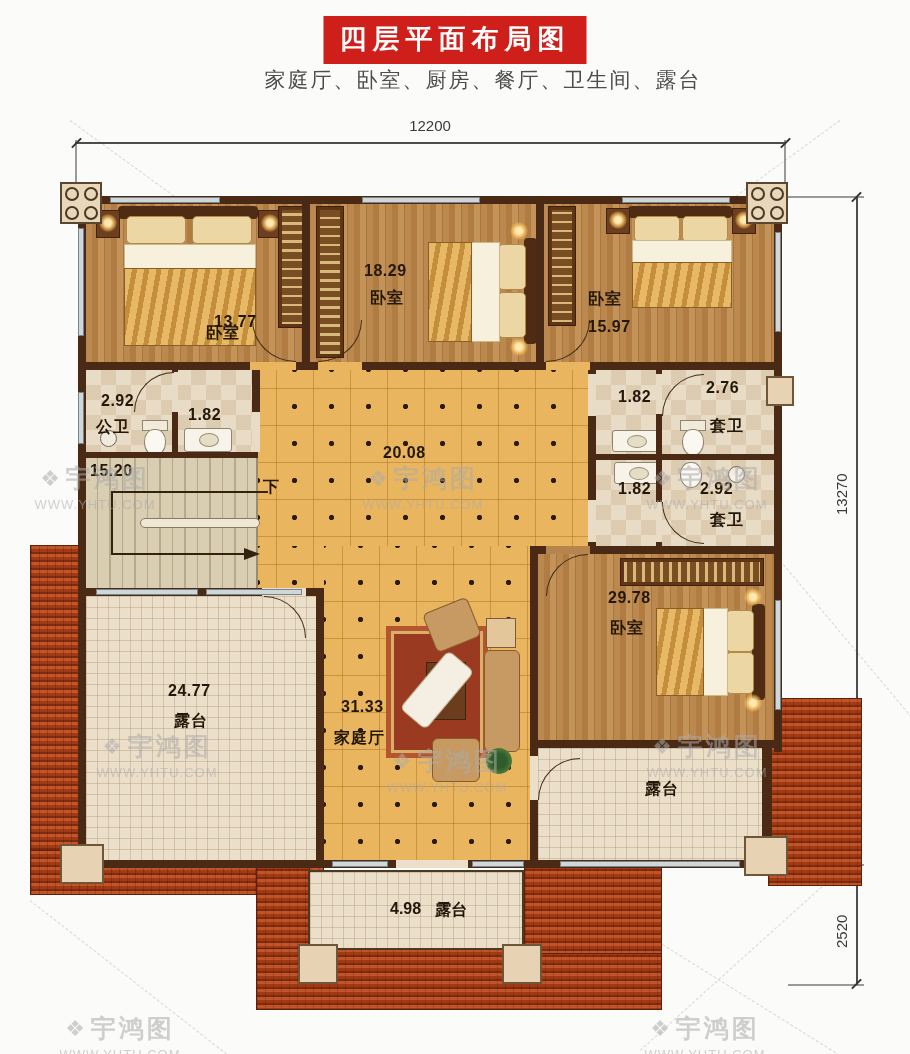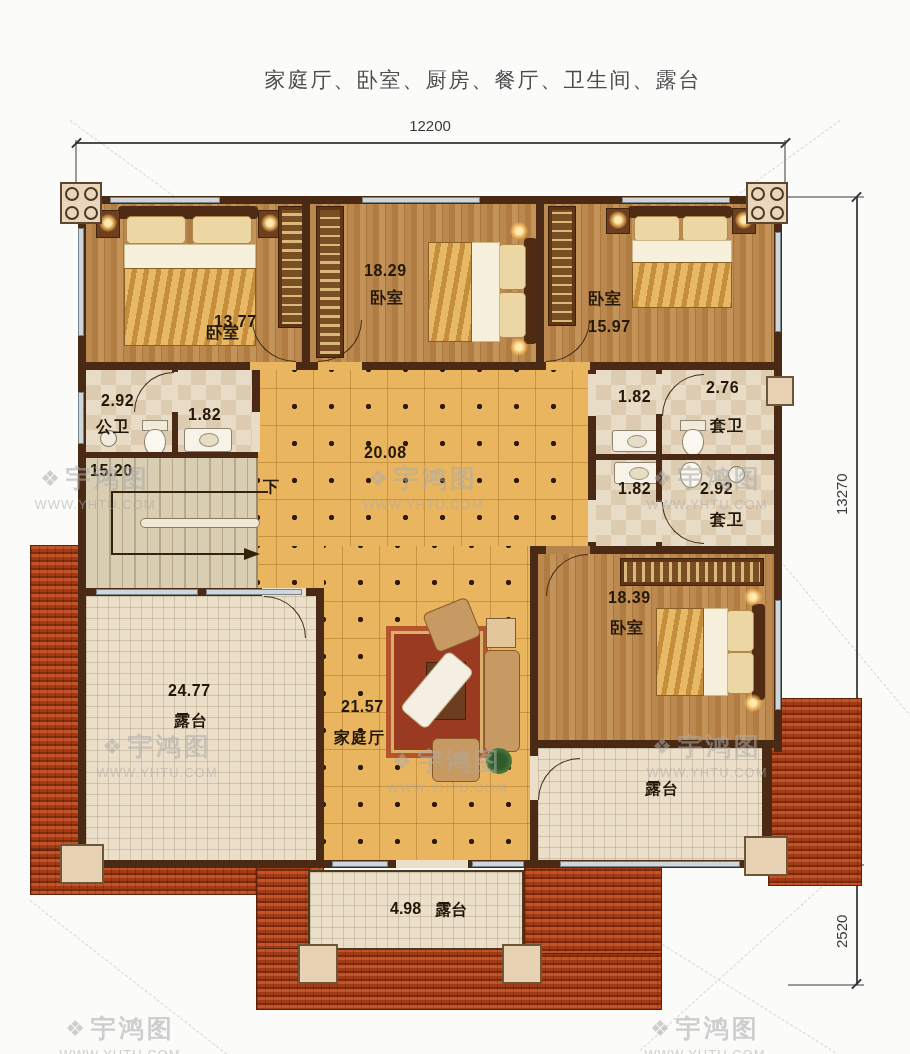--- a/index.html
+++ b/index.html
@@ -83,20 +83,21 @@
 
 <div class="page">
 
   <div class="dash" style="left:70px;top:120px;width:420px;transform:rotate(36deg)"></div>
   <div class="dash" style="left:840px;top:120px;width:420px;transform:rotate(144deg)"></div>
   <div class="dash" style="left:780px;top:560px;width:260px;transform:rotate(50deg)"></div>
   <div class="dash" style="left:640px;top:1050px;width:300px;transform:rotate(-42deg)"></div>
   <div class="dash" style="left:30px;top:900px;width:300px;transform:rotate(38deg)"></div>
   <div class="dash" style="left:560px;top:880px;width:330px;transform:rotate(32deg)"></div>
 
+  <div class="title-banner">四层平面布局图</div>
   <div class="subtitle">家庭厅、卧室、厨房、餐厅、卫生间、露台</div>
 
   <div class="ext" style="left:75px;top:140px;width:2px;height:58px"></div>
   <div class="ext" style="left:784px;top:140px;width:2px;height:58px"></div>
   <div class="dline" style="left:75px;top:142px;width:711px;height:2px"></div>
   <div class="tk" style="left:70px;top:142px;transform:rotate(-45deg)"></div>
   <div class="tk" style="left:779px;top:142px;transform:rotate(-45deg)"></div>
   <div class="dim-num" style="left:380px;top:117px;width:100px;text-align:center">12200</div>
 
   <div class="ext" style="left:788px;top:196px;width:76px;height:2px"></div>
@@ -294,32 +295,32 @@
   <div class="nm" style="left:206px;top:323px">卧室</div>
   <div class="num" style="left:364px;top:262px">18.29</div>
   <div class="nm" style="left:370px;top:288px">卧室</div>
   <div class="nm" style="left:588px;top:289px">卧室</div>
   <div class="num" style="left:588px;top:318px">15.97</div>
   <div class="num" style="left:101px;top:392px">2.92</div>
   <div class="nm" style="left:96px;top:417px">公卫</div>
   <div class="num" style="left:188px;top:406px">1.82</div>
   <div class="num" style="left:90px;top:462px">15.20</div>
   <div class="nm" style="left:263px;top:477px">下</div>
-  <div class="num" style="left:364px;top:444px">20.08</div>
+  <div class="num" style="left:383px;top:444px">20.08</div>
   <div class="num" style="left:618px;top:388px">1.82</div>
   <div class="num" style="left:706px;top:379px">2.76</div>
   <div class="nm" style="left:710px;top:416px">套卫</div>
   <div class="num" style="left:618px;top:480px">1.82</div>
   <div class="num" style="left:700px;top:480px">2.92</div>
   <div class="nm" style="left:710px;top:510px">套卫</div>
-  <div class="num" style="left:608px;top:589px">18.39</div>
+  <div class="num" style="left:608px;top:589px">29.78</div>
   <div class="nm" style="left:610px;top:618px">卧室</div>
   <div class="num" style="left:168px;top:682px">24.77</div>
   <div class="nm" style="left:174px;top:711px">露台</div>
-  <div class="num" style="left:341px;top:698px">21.57</div>
+  <div class="num" style="left:341px;top:698px">31.33</div>
   <div class="nm" style="left:334px;top:728px">家庭厅</div>
   <div class="nm" style="left:645px;top:779px">露台</div>
   <div class="numrow" style="left:390px;top:900px">
     <span>4.98</span>
     <span>露台</span>
   </div>
 
   <div class="wm" style="left:328px;top:462px;width:190px">
     <div class="r">
         <span class="lg">❖</span>

